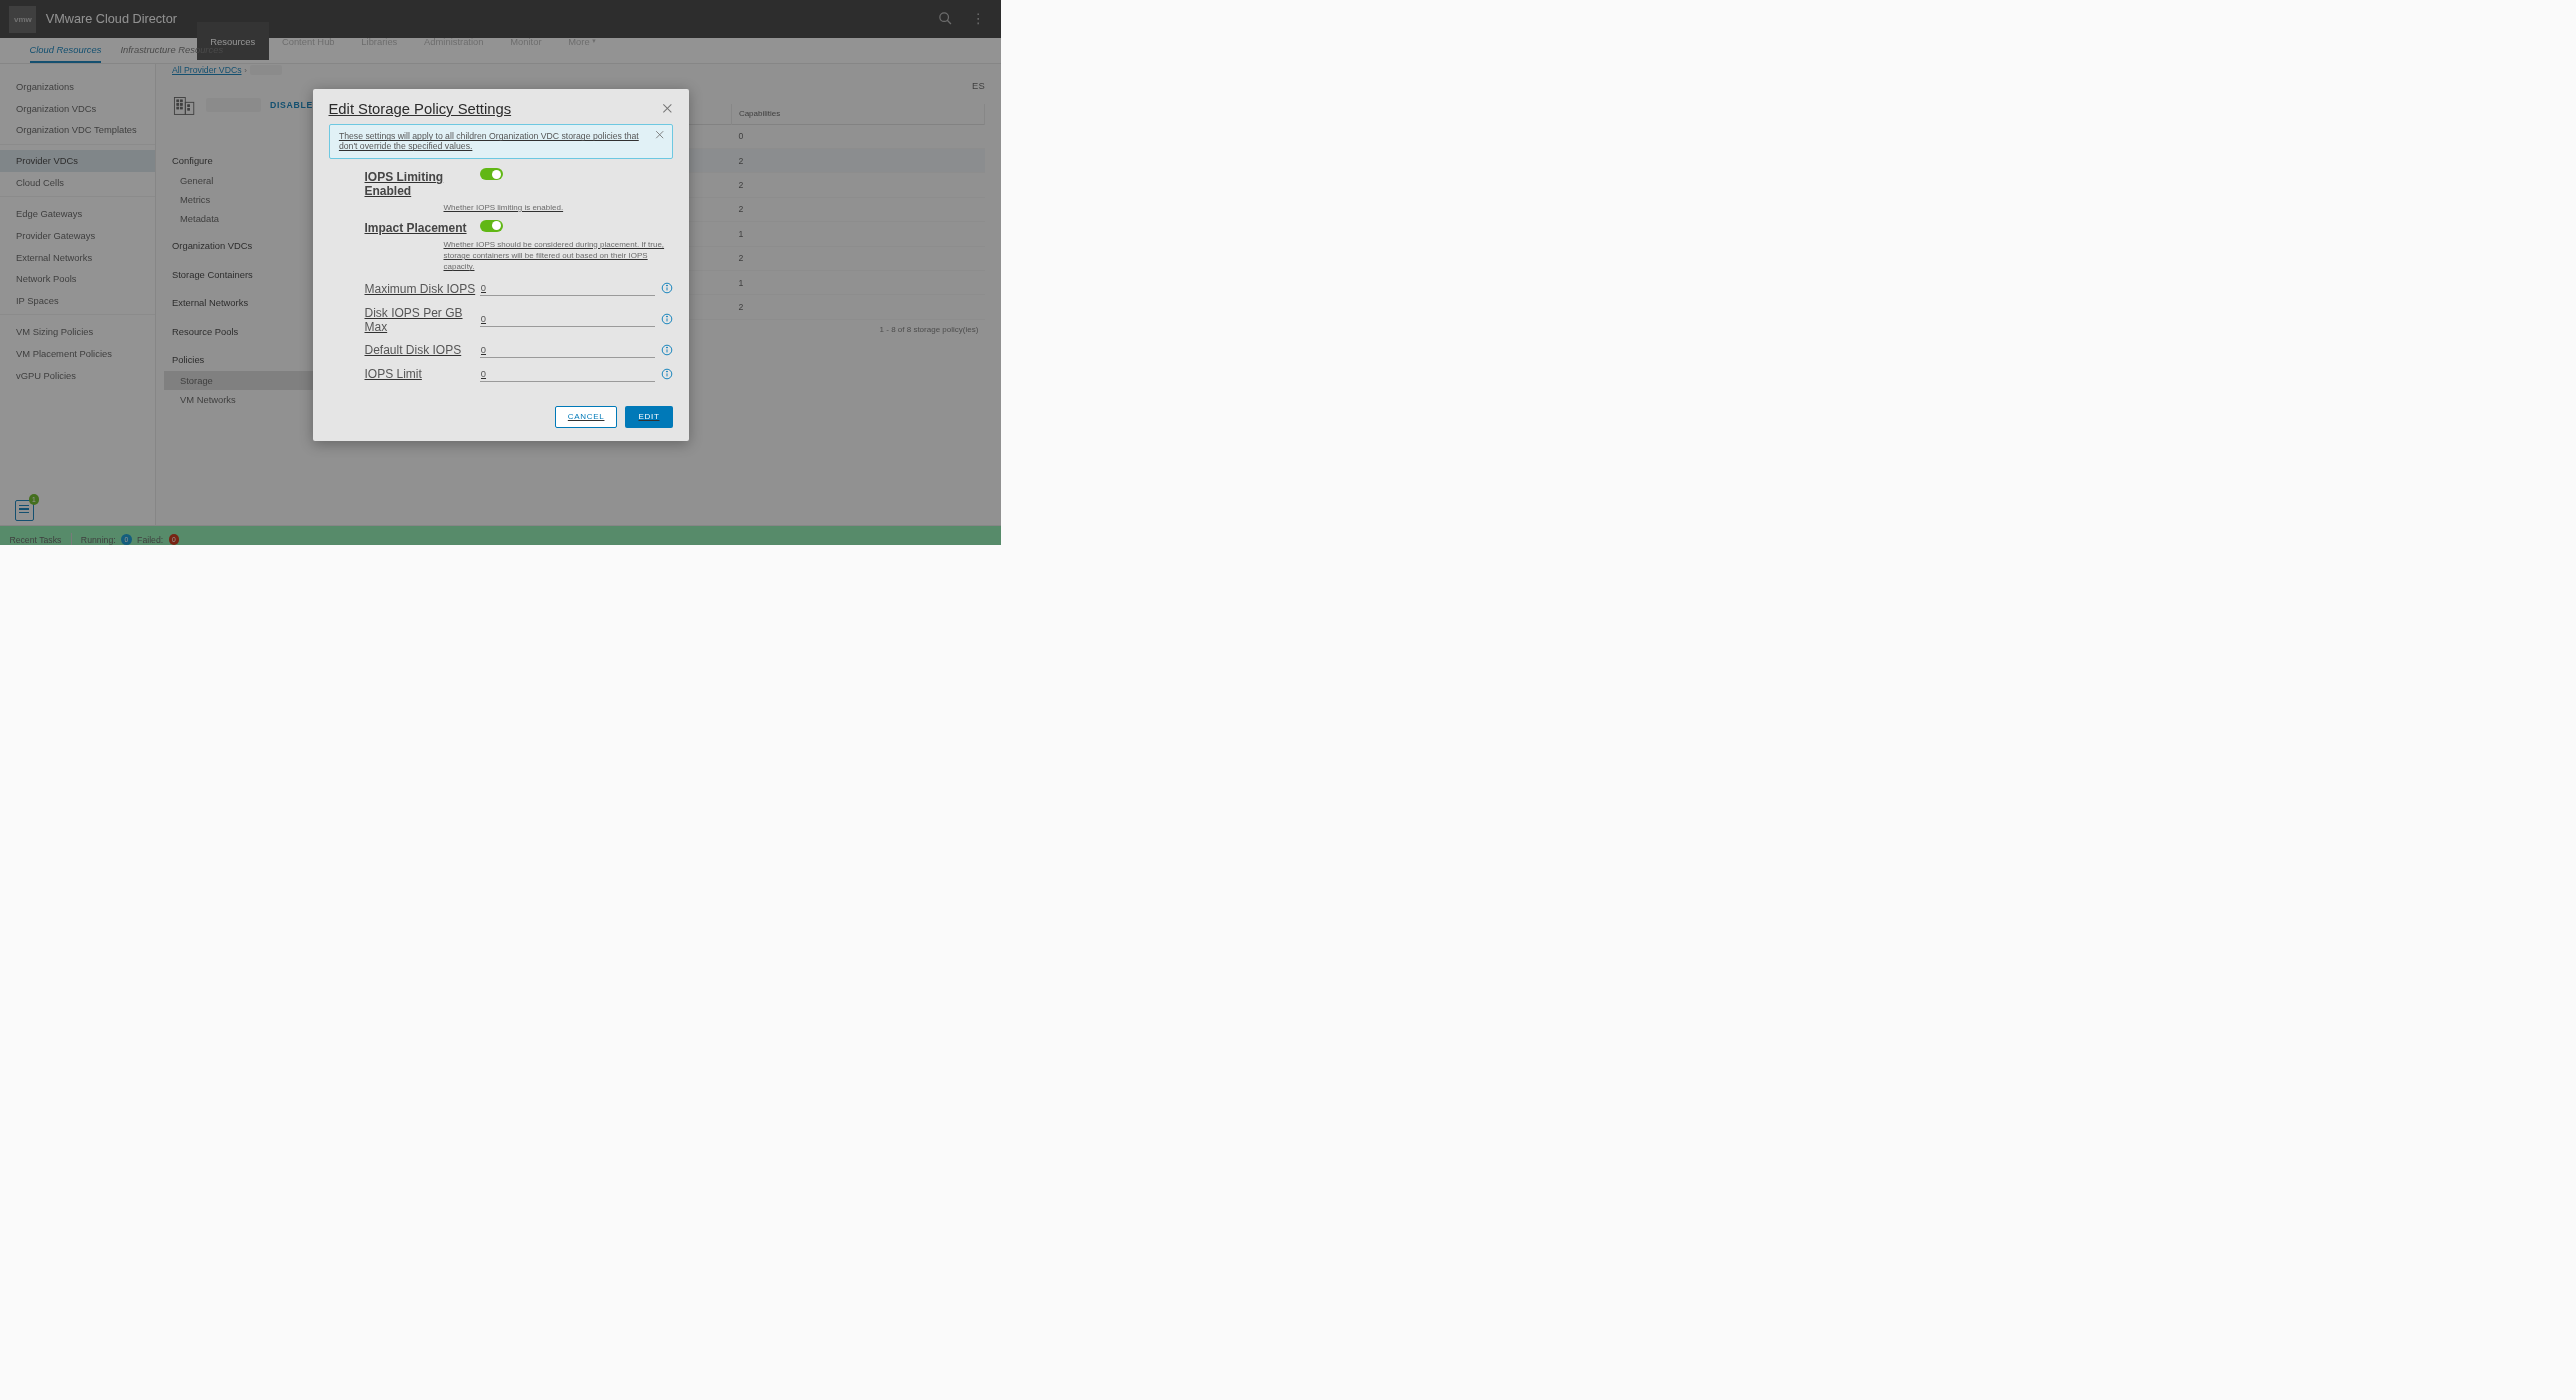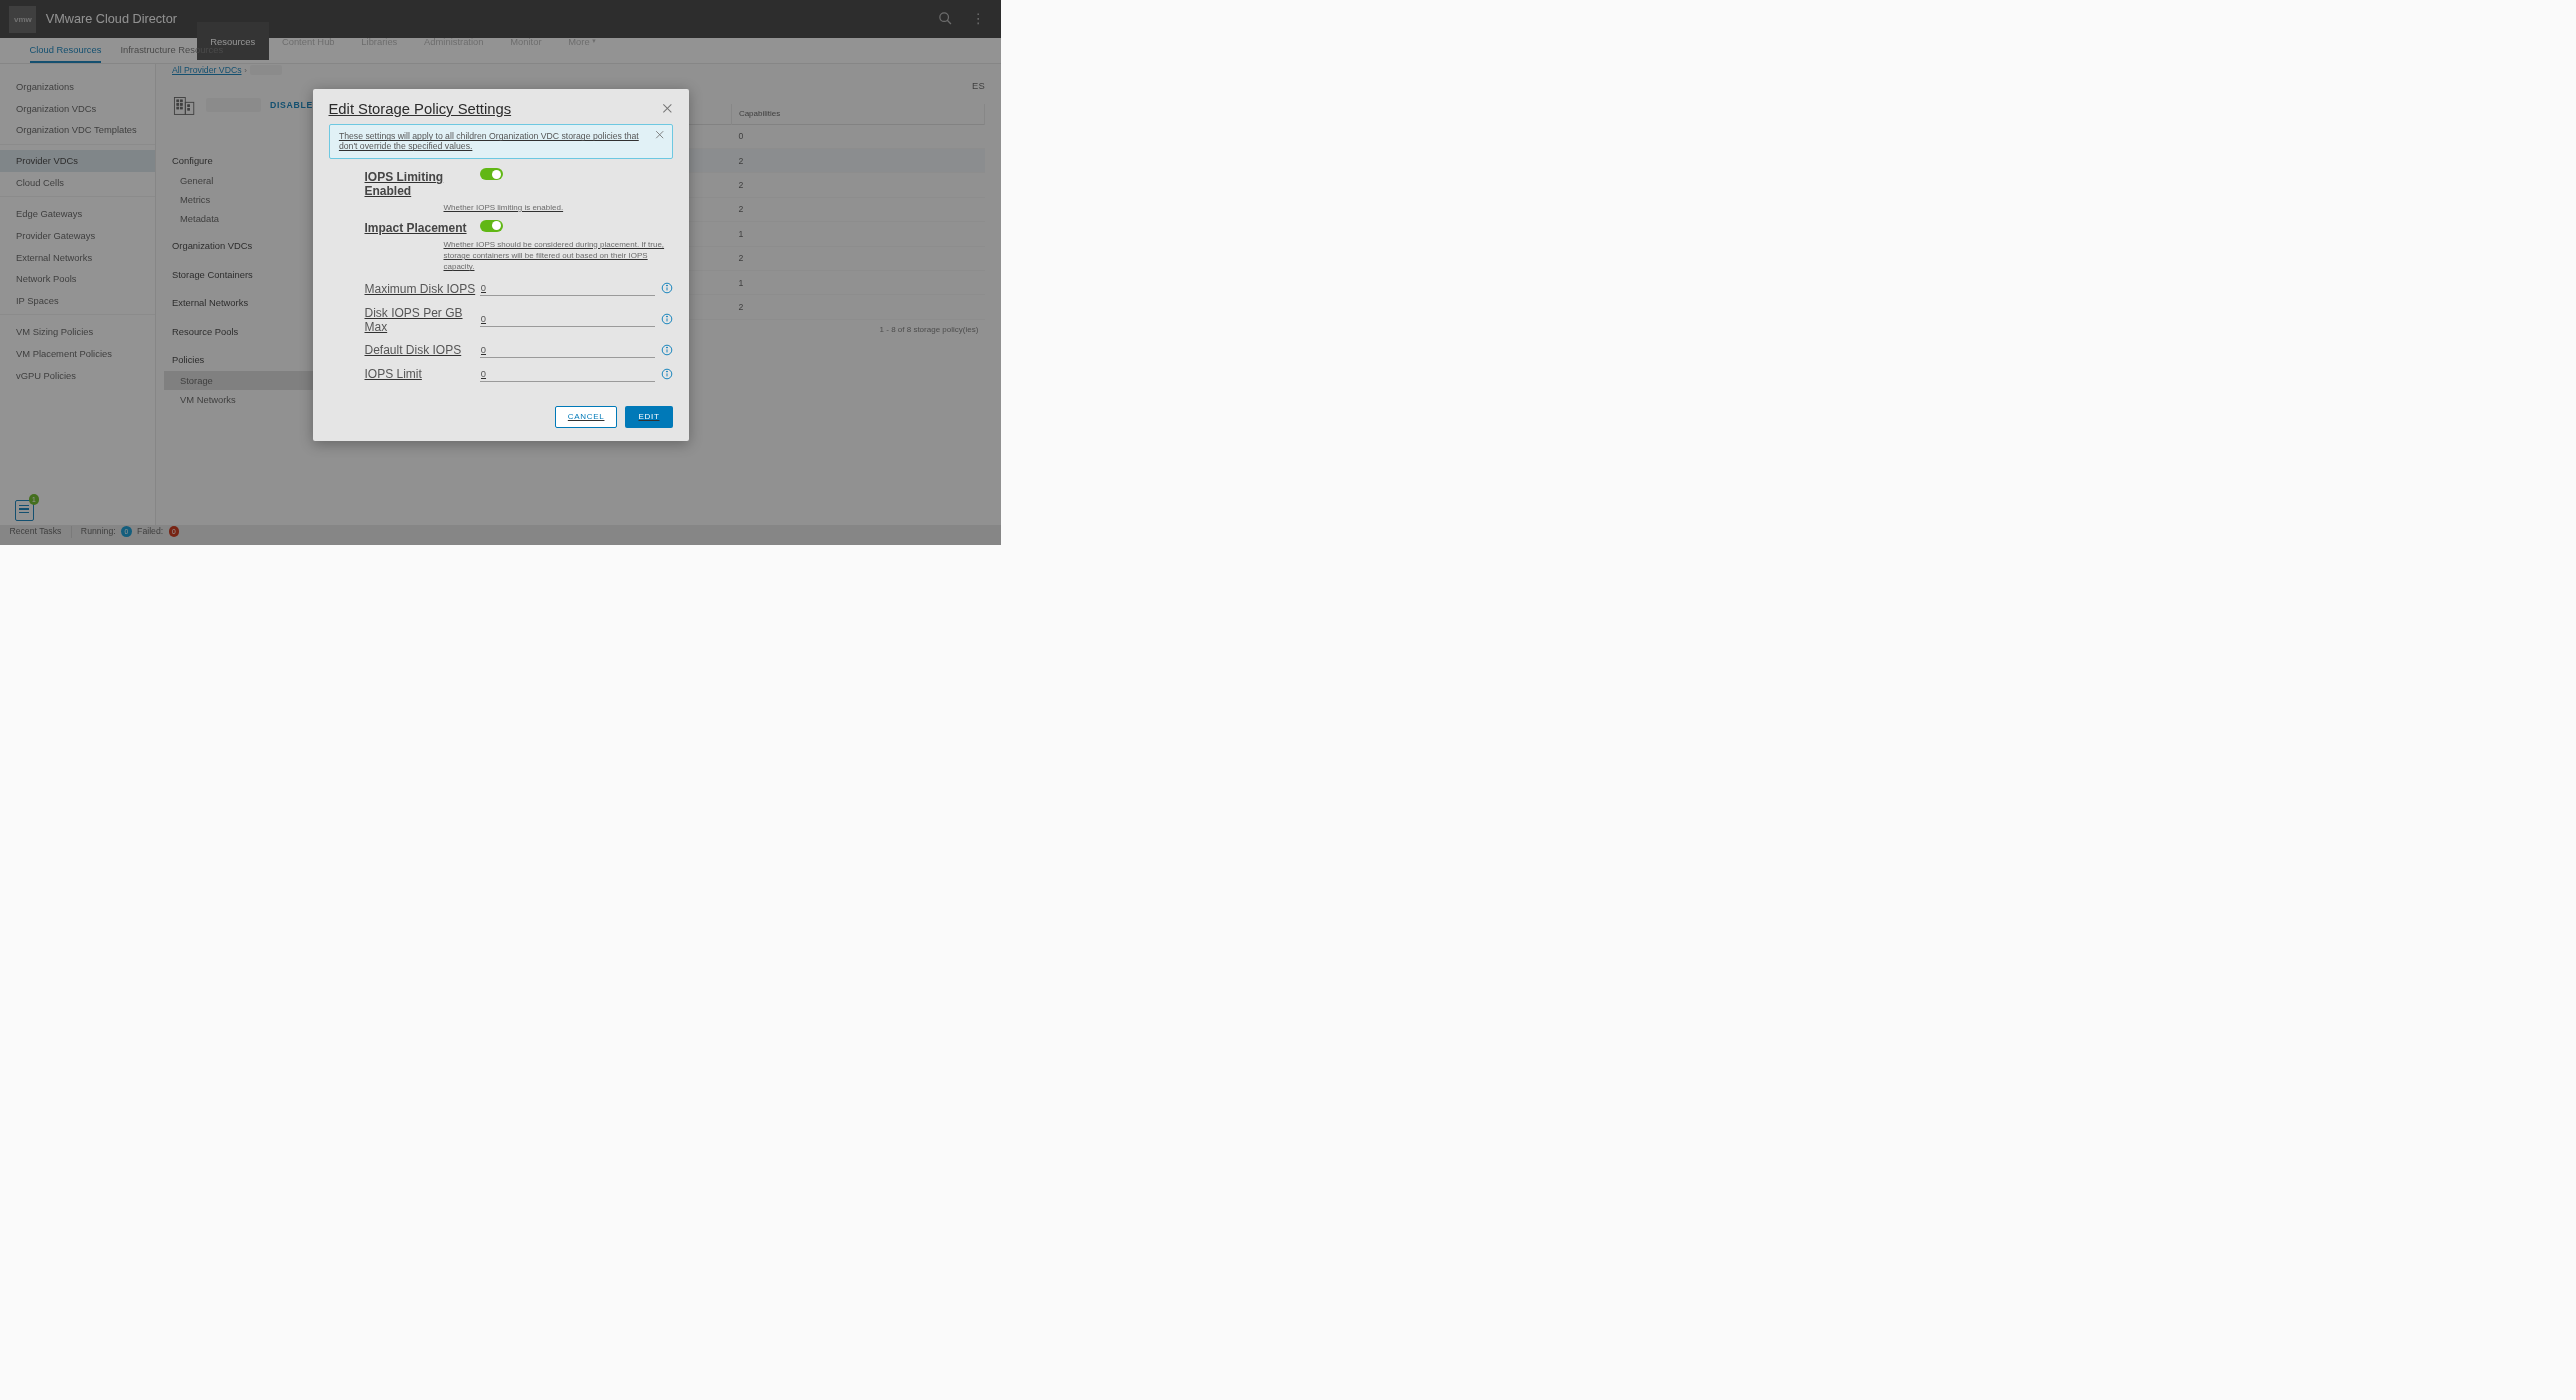--- a/index.html
+++ b/index.html
@@ -45,21 +45,21 @@
   .nav-tabs { display:flex; align-items:center; height:100%;margin-top:44px;}
   .nav-tab { padding: 0 13.4px; height:100%; display:flex; align-items:center; color:#b3b3b3; cursor:pointer;}
   .nav-tab.active { background:#414141; color:#fff;}
   .nav-tab .chevron { margin-left:2.7px; font-size:6.7px;}
   .nav-spacer{flex:1;}
   .search-icon,.kebab-icon{color:#b3b3b3;padding:0 9.4px;cursor:pointer;}
   .search-icon svg{width:14.8px;height:14.8px;}
   .kebab-icon{font-size:13.4px;line-height:1;}
   
   .subtabs { background:#fff; border-bottom:0.7px solid #e5e5e5; height:25.5px; display:flex; align-items:flex-end; padding:0 29.5px; gap:19px;}
-  .subtab { padding:0 0 5.4px 0; color:#6b6b6b; cursor:pointer; border-bottom:2px solid transparent;}
+  .subtab { padding:0 0 5.4px 0; color:#6b6b6b; cursor:pointer; border-bottom:2px solid transparent;font-style:italic;}
   .subtab.active { color: var(--brand-blue); border-bottom-color: var(--brand-blue);}
   
   .layout { display:flex; height: calc(100% - 38px - 25.5px - 20px);}
   .sidebar { width:156px; background:#fff; border-right:0.7px solid #e5e5e5; overflow:auto; padding-top:12px;}
   .sidebar-group{ border-bottom:0.7px solid #eee; padding-bottom:2.7px; margin-bottom:5.4px;}
   .sidebar-item{ padding:5.4px 16px; color:#565656; cursor:pointer;}
   .sidebar-item.active{ background:#d9e4ea; color:#313131;}
   .content { flex:1; background:#fafafa; overflow:auto; padding:0;}
   .content-inner{ display:flex; height:100%;}
   .innersidebar{ width:141px; padding:16px 0; }
@@ -79,21 +79,21 @@
   
   .mainpanel{ flex:1; padding-right:16px; padding-top:16px;}
   .section-title{ font-weight:400; letter-spacing:0.3px; color:#565656;}
   table.data{ width:100%; border-collapse:collapse; margin-top:13.4px;}
   table.data th{ text-align:left; font-weight:400; color:#565656; font-size:8px; padding:5.4px 6.7px; border-right:0.7px solid #e6e6e6;}
   table.data thead tr{ border-bottom:0.7px solid #ddd;}
   table.data td{ padding:6.7px 6.7px; font-size:8.7px; color:#565656;}
   table.data tbody tr{ border-bottom:0.7px solid #f2f2f2;}
   .table-footer{text-align:right;font-size:8px;color:#737373;padding:5.4px 6.7px;}
   
-  .statusbar{ height:20px; background:#e5e5e5; border-top:0.7px solid #e5e5e5; display:flex; align-items:flex-start; padding:0 9.4px; font-size:8.7px; color:#565656; gap:5.4px; position:absolute; bottom:0; left:0; right:0;}
+  .statusbar{ height:20px; background:#86efac; border-top:0.7px solid #e5e5e5; display:flex; align-items:flex-end; padding:0 9.4px; font-size:8.7px; color:#565656; gap:5.4px; position:absolute; bottom:0; left:0; right:0;}
   .statusbar .divider{width:0.7px;height:12px;background:#ccc;margin:0 4px;}
   .pill{display:inline-flex;align-items:center;justify-content:center;min-width:10.7px;height:10.7px;border-radius:5.4px;font-size:6.7px;color:#fff;padding:0 2.7px;}
   .pill.blue{background:#0095d3;}
   .pill.red{background:#c92100;}
   .task-badge{position:absolute;left:14.8px;bottom:24px;z-index:5;}
   .task-badge .doc{width:19px;height:21.5px;background:#fff;border:1.3px solid #0079b8;border-radius:2px;position:relative;}
   .task-badge .lines{position:absolute;top:4.7px;left:3.4px;right:3.4px;}
   .task-badge .lines div{height:1.3px;background:#0079b8;margin-bottom:2px;}
   .task-badge .count{position:absolute;top:-5.4px;right:-5.4px;background:#61b715;color:#fff;border-radius:50%;width:10.7px;height:10.7px;font-size:6.7px;display:flex;align-items:center;justify-content:center;}
   

